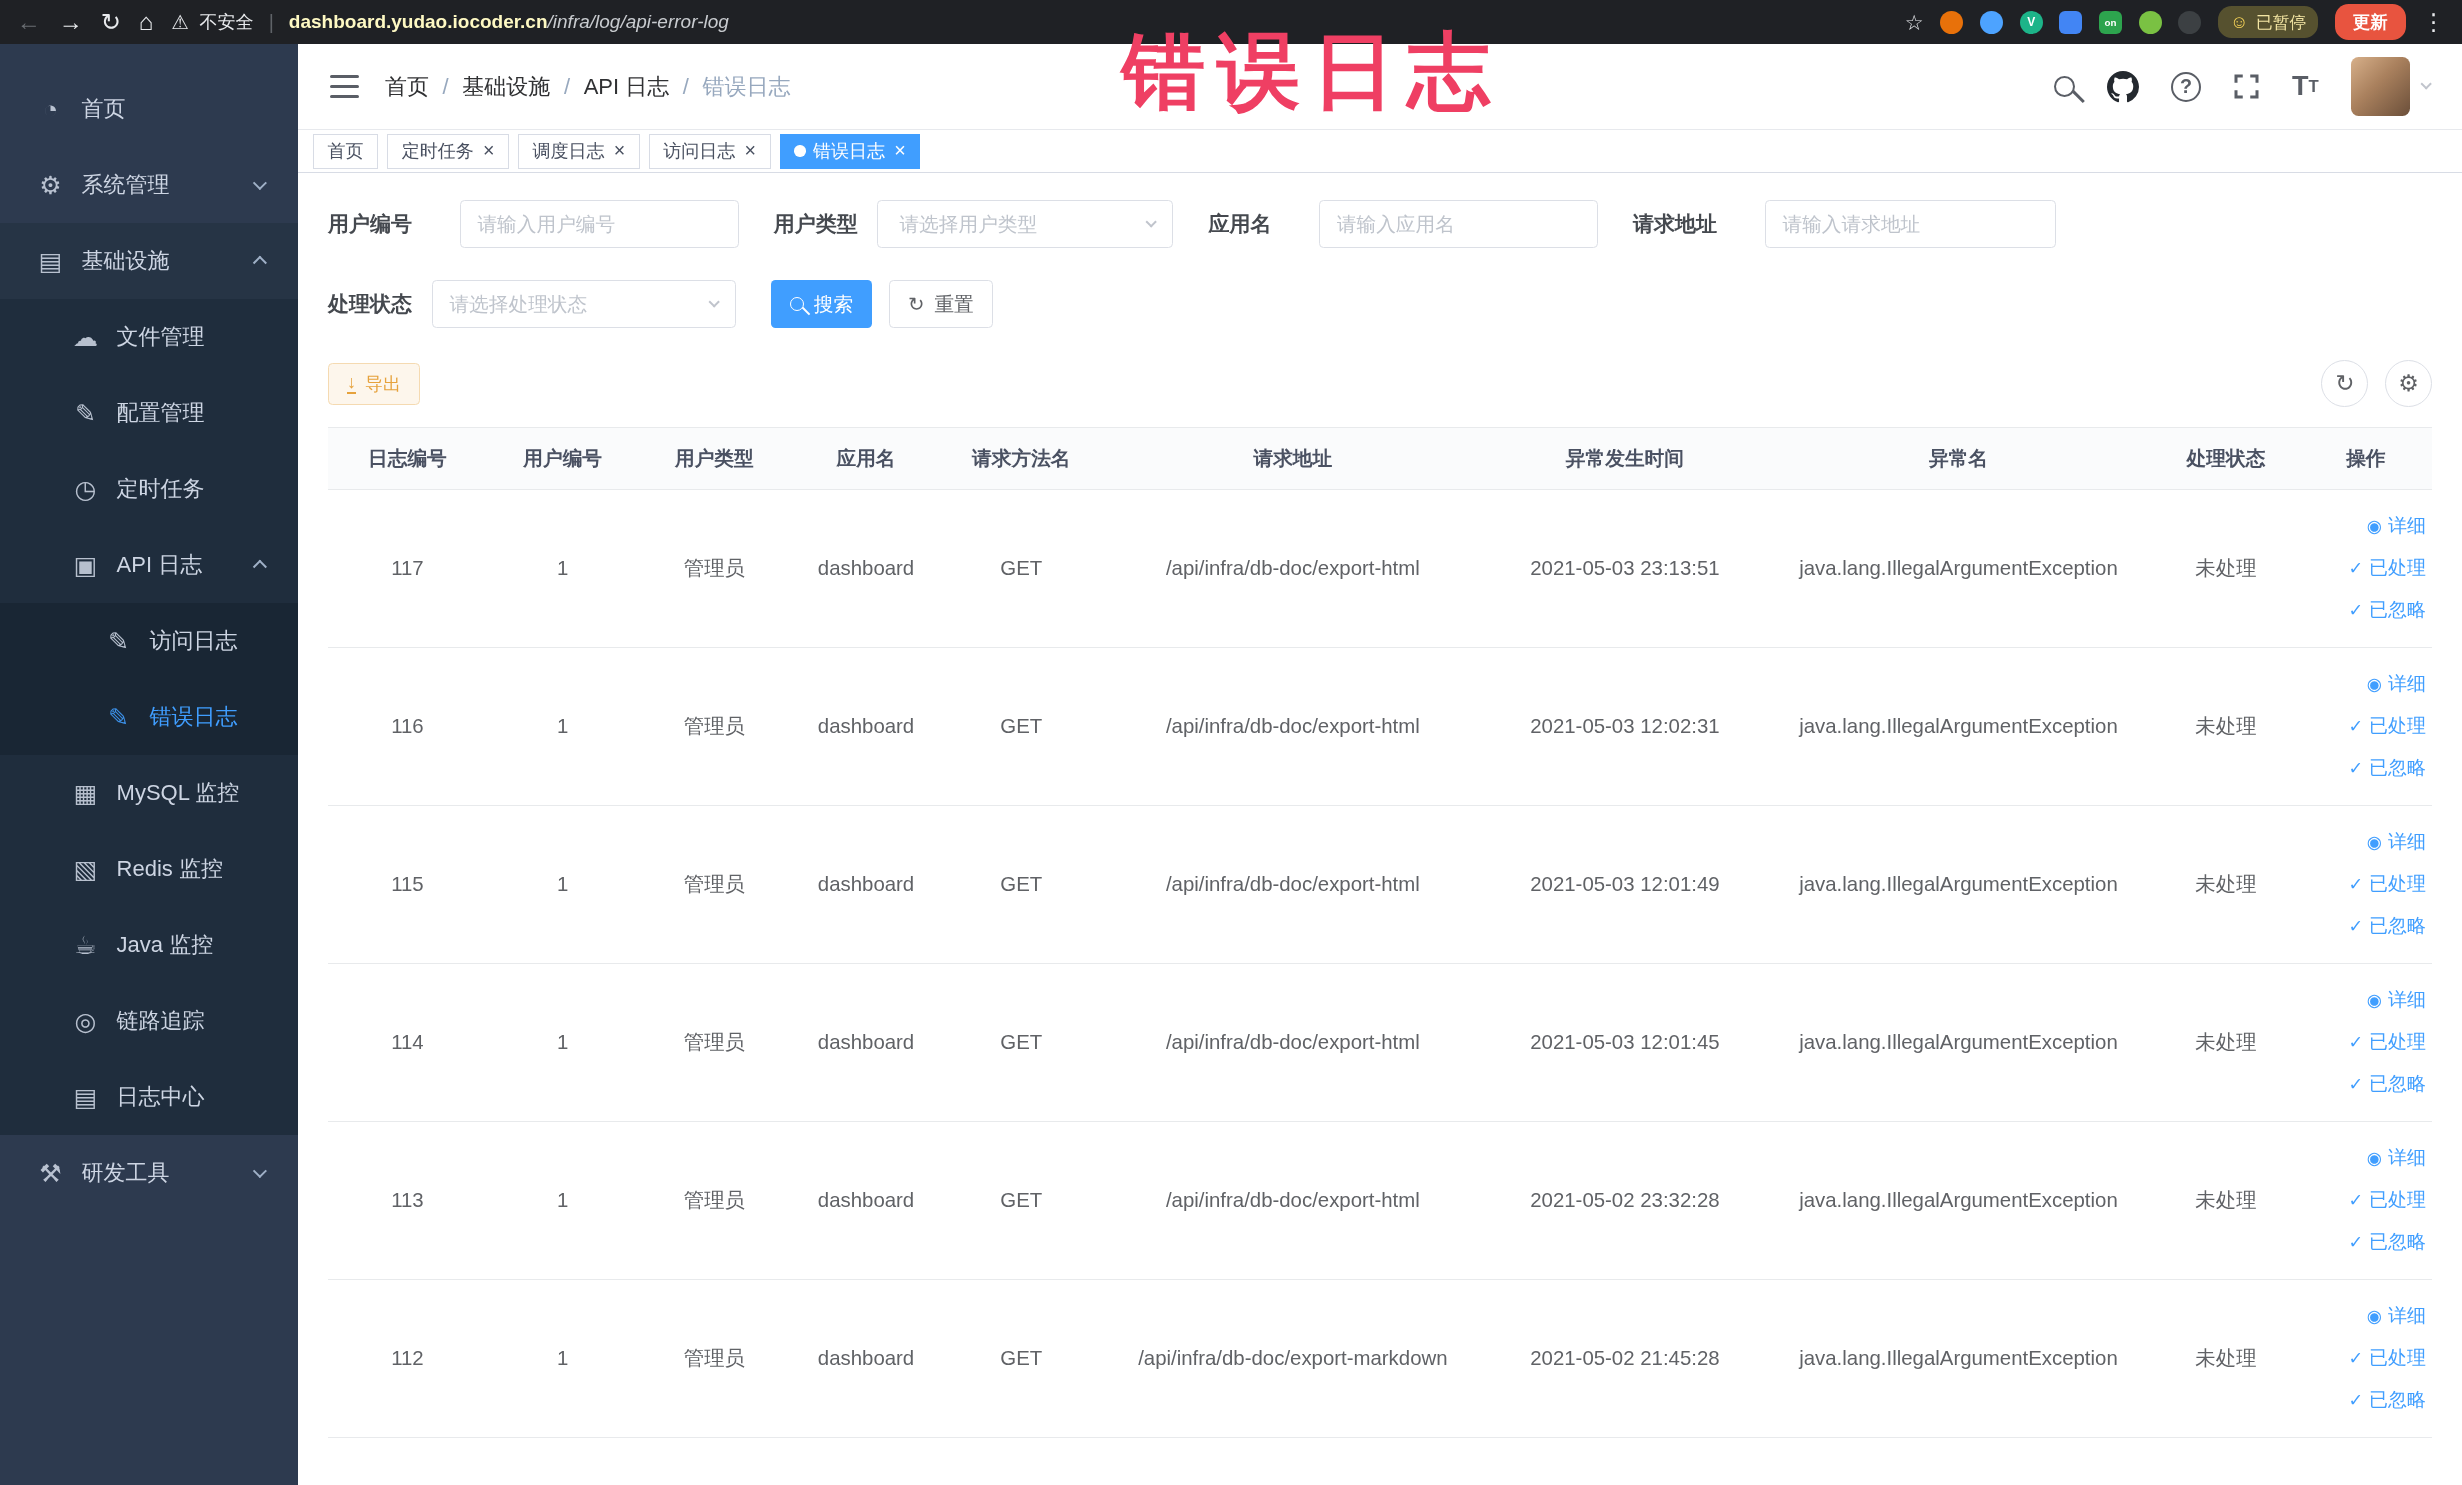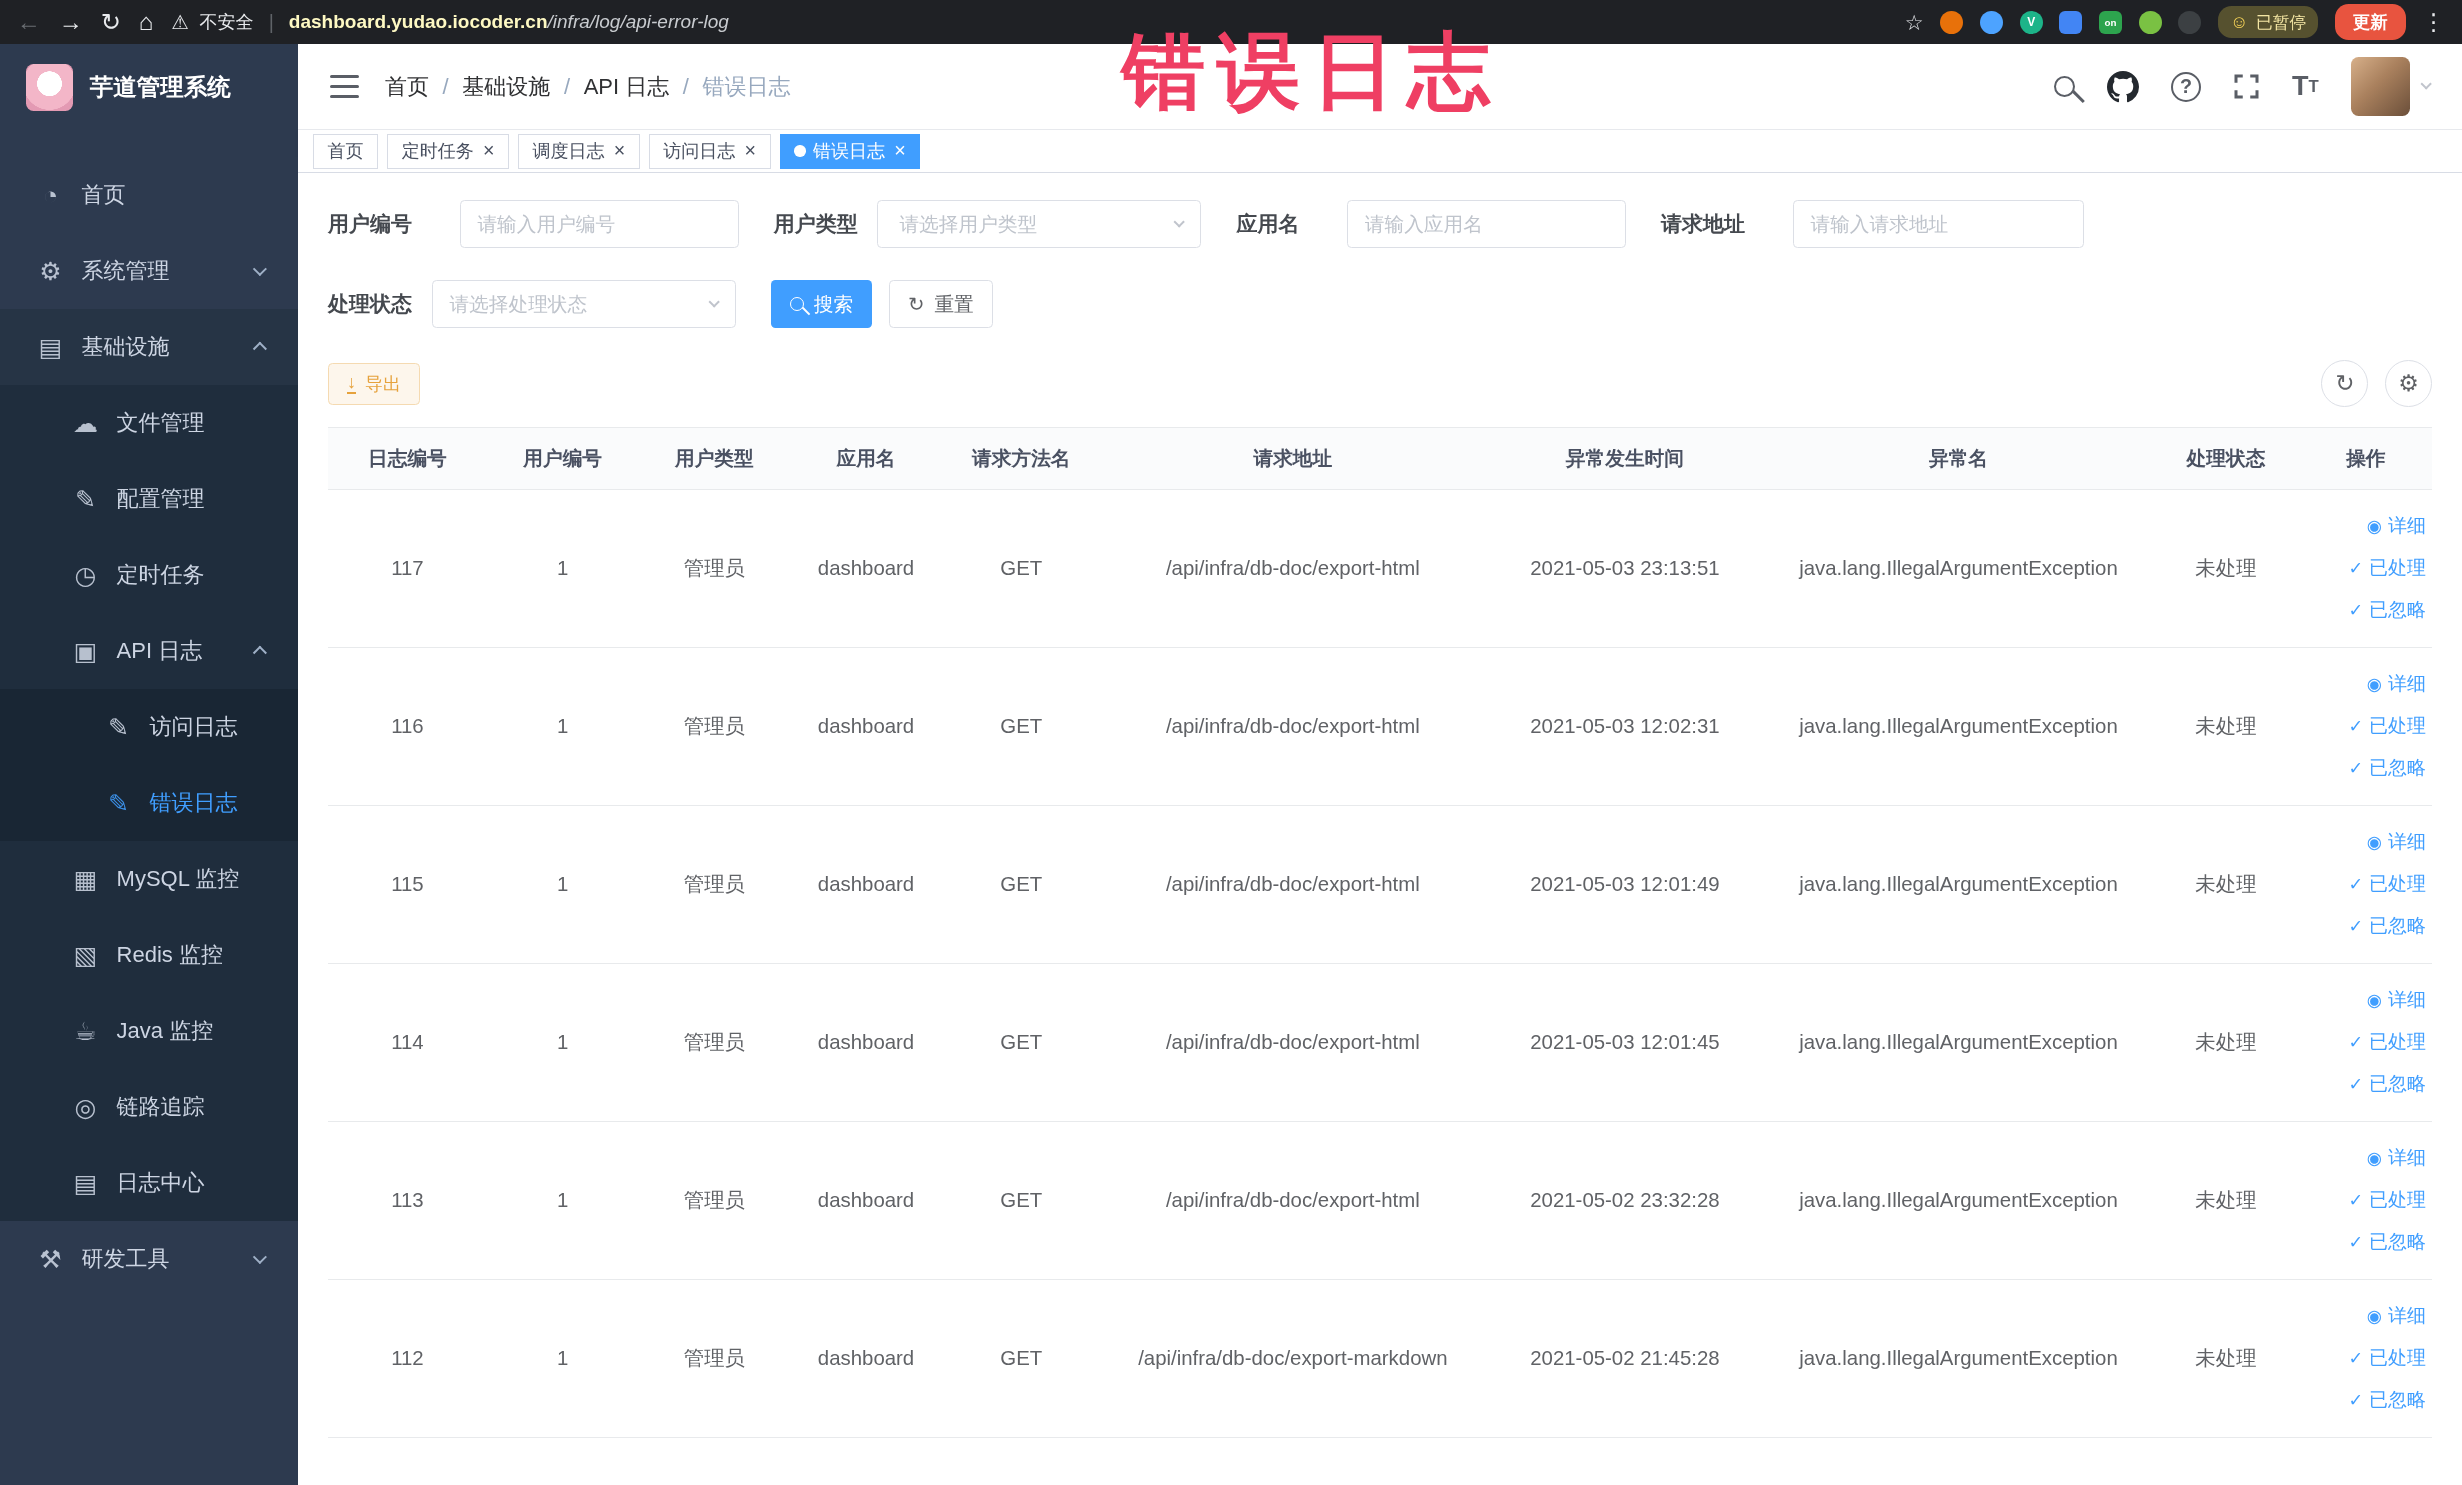--- a/index.html
+++ b/index.html
@@ -81,21 +81,21 @@
   .frow { display:flex; align-items:center; margin-bottom:32px; }
   .fgroup { display:flex; align-items:center; margin-right:35px; }
   .flabel { font-size:21px; color:#45494f; font-weight:700; margin-right:19.7px; white-space:nowrap; }
   .fbox { height:48px; border:0.8px solid #dcdfe6; border-radius:4.5px; background:#fff; font-size:19.7px; }
   input.fbox { padding:0 16.7px; color:#303133; outline:none;margin-left:28px; }
   input.fbox::placeholder { color:#bfc4cc; }
   .fselect { display:flex; align-items:center; justify-content:space-between; padding:0 16.7px; color:#bfc4cc; cursor:pointer; }
   .daterange { display:flex; align-items:center; gap:12px; padding:0 15px; color:#bfc4cc; cursor:text; }
   .cal { display:inline-block; width:19.7px; height:19.7px; border:2.3px solid #c0c4cc; border-radius:3px; position:relative; flex:none; }
   .cal::before { content:""; position:absolute; top:4.5px; left:-2.3px; right:-2.3px; border-top:2.3px solid #c0c4cc; }
-  .w-user { width:279px; } .w-type { width:324px;padding-left:21px; } .w-app { width:279px; } .w-url { width:291px; }
+  .w-user { width:279px; } .w-type { width:296px;padding-left:21px; } .w-app { width:279px; } .w-url { width:291px; }
   .w-range { width:357px; } .w-status { width:304px; }
   .btn { display:inline-flex; align-items:center; gap:10px; height:48px; padding:0 18px; border-radius:4.5px; font-size:19.7px; cursor:pointer; border:0.8px solid transparent; white-space:nowrap; }
   .btn-primary { background:#409eff; color:#fff; margin-right:16.7px; }
   .btn-default { background:#fff; border-color:#dcdfe6; color:#606266; }
   .toolbar { display:flex; align-items:center; justify-content:space-between; margin-bottom:19.7px; }
   .btn-export { display:inline-flex; align-items:center; gap:9px; height:42px; padding:0 18px; background:#fdf6ec; border:0.8px solid #f5dab1; color:#e6a23c; font-size:18px; border-radius:4.5px; cursor:pointer; }
   .dl { line-height:1; border-bottom:2.3px solid currentColor; padding-bottom:1.5px; font-size:18px; }
   .circles { display:flex; gap:16.7px; }
   .circle-btn { width:47px; height:47px; border:0.8px solid #dcdfe6; border-radius:50%; background:#fff; display:flex; align-items:center; justify-content:center; color:#606266; font-size:23px; cursor:pointer; }
 
@@ -142,24 +142,20 @@
           <span>已暂停</span>
         </span>
       <span class="pill pill-update">更新</span>
       <span class="vdots">⋮</span>
     </div>
   </div>
 
   <div class="app">
 
     <aside class="sidebar">
-      <div class="logo">
-        <span class="logo-img"></span>
-        <span class="logo-title">芋道管理系统</span>
-      </div>
       <nav class="menu">
           <div class="menu-item lvl1">
             <span class="mi">◔</span>
             <span>首页</span>
           </div>
           <div class="menu-item lvl1">
             <span class="mi">⚙</span>
             <span>系统管理</span>
             <span class="chev down"></span>
           </div>

